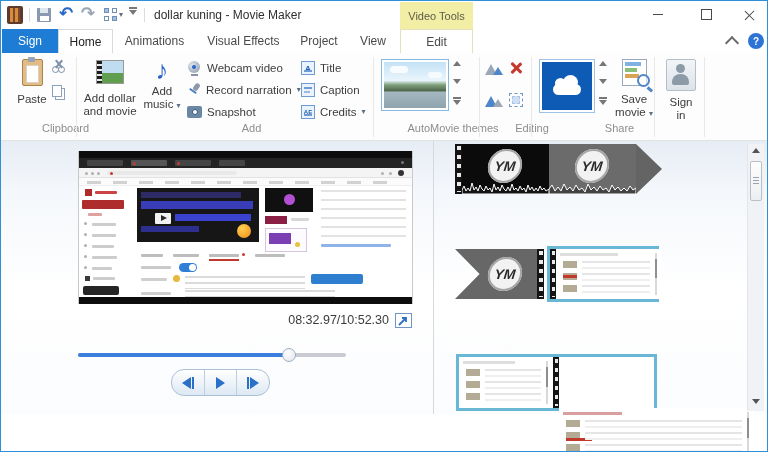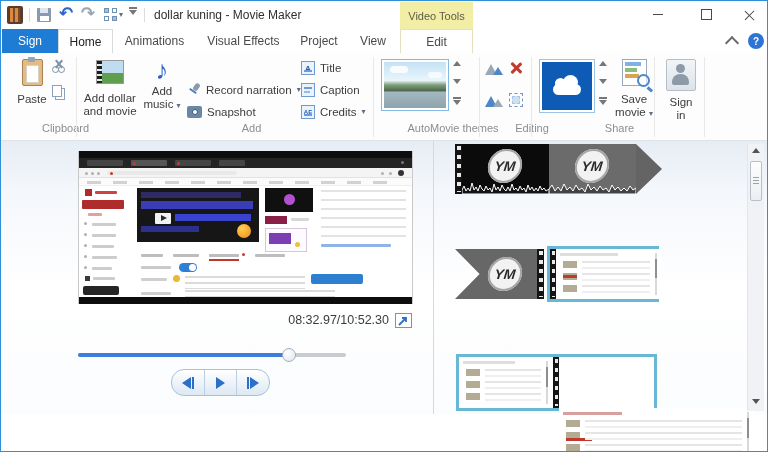--- a/index.html
+++ b/index.html
@@ -236,20 +236,28 @@
     <div class="a" style="left:80px;top:4px;width:58px;height:62px;text-align:center;">
       <div class="photoic" style="margin:3px auto 0;"></div>
       <div class="blabel" style="margin-top:8px;">Add dollar</div>
       <div class="blabel">and movie</div>
     </div>
     <div class="a" style="left:140px;top:4px;width:42px;height:62px;text-align:center;">
       <div class="noteic">♪</div>
       <div class="blabel" style="margin-top:2px;">Add</div>
       <div class="blabel"><span>music</span> <span class="caret">▾</span></div>
     </div>
+    <div class="a srow" style="left:186px;top:5px;">
+      <span class="webcamic">
+          <span class="o"></span>
+          <span class="d"></span>
+          <span class="b"></span>
+        </span>
+      <span>Webcam video</span>
+    </div>
     <div class="a srow" style="left:186px;top:27px;">
       <span class="micic">
           <span class="h"></span>
           <span class="s"></span>
         </span>
       <span>Record narration</span>
       <span class="caret">▾</span>
     </div>
     <div class="a srow" style="left:186px;top:49px;">
       <span class="camic">

